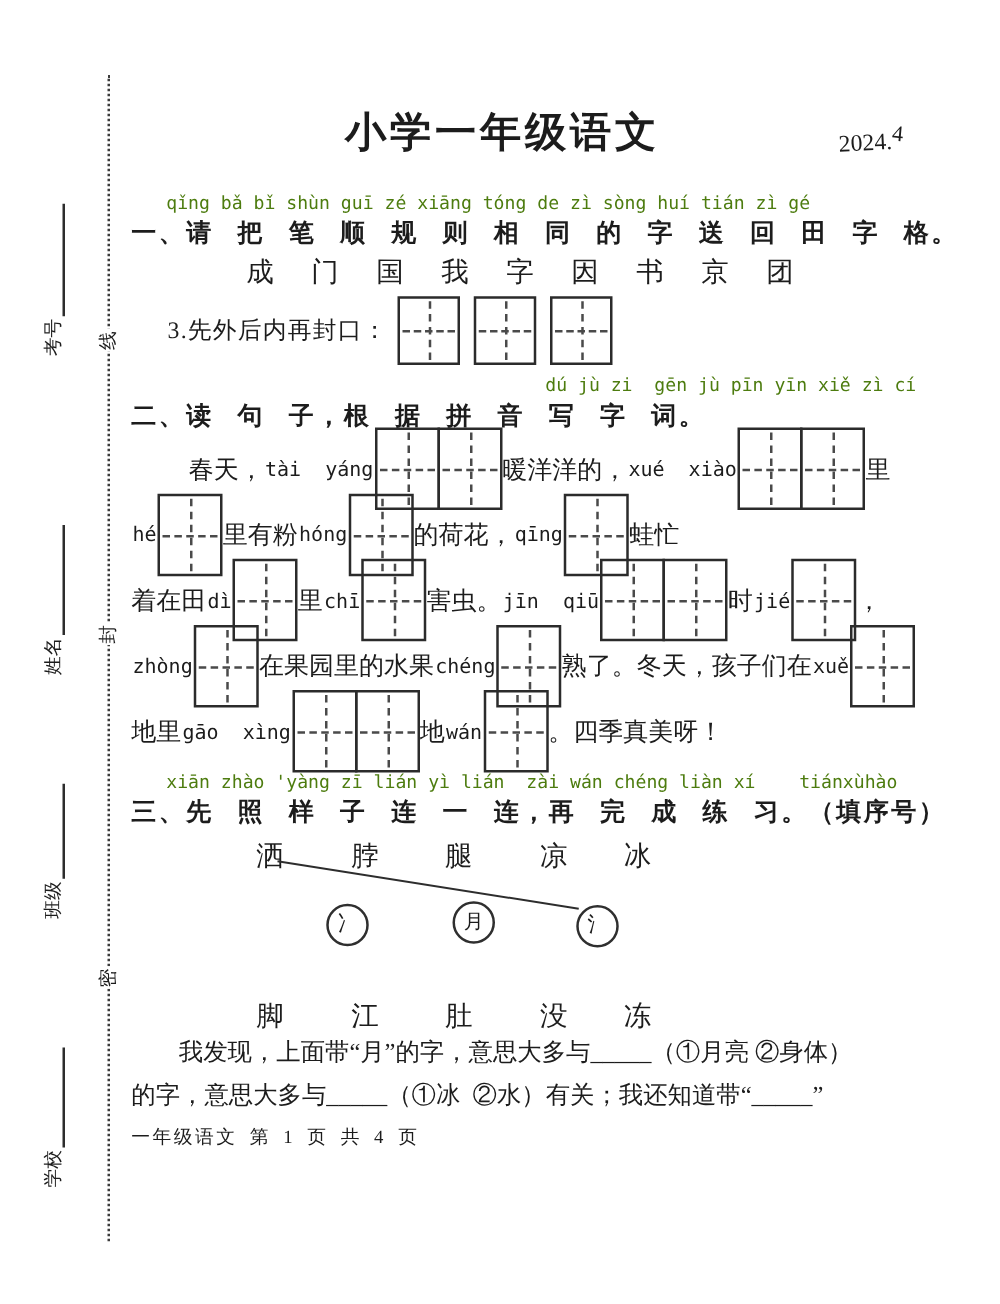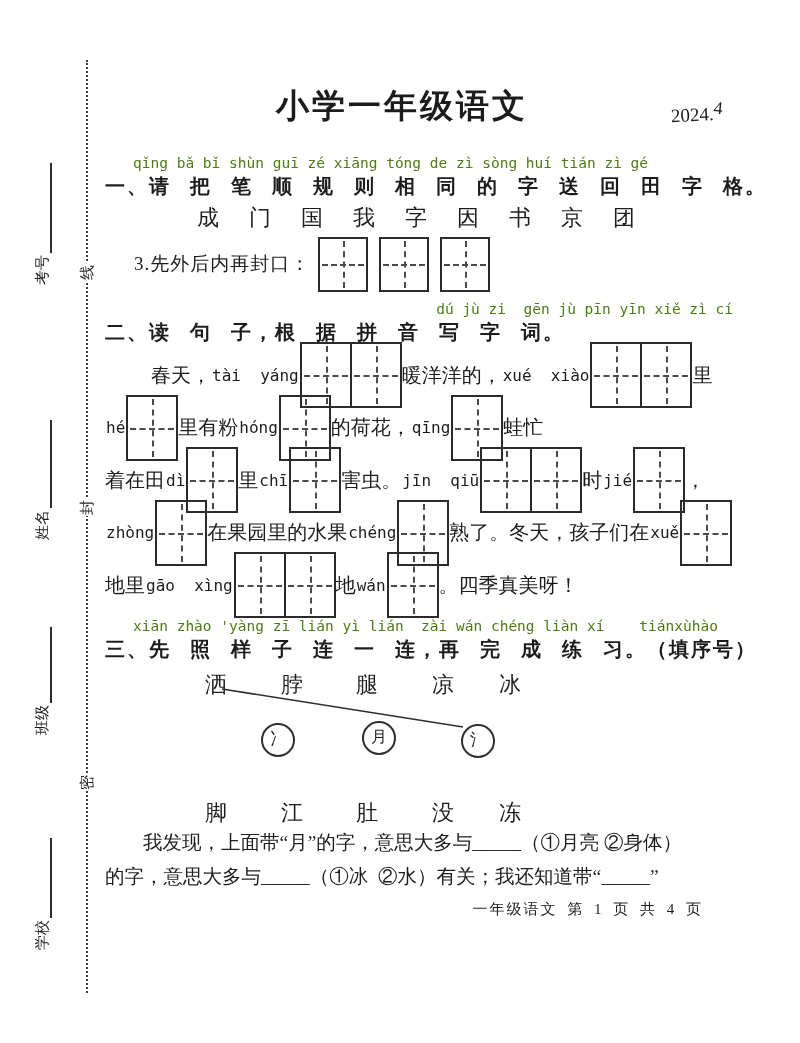--- a/index.html
+++ b/index.html
@@ -91,21 +91,21 @@
   .dg-word{position:absolute; font-size:22px; letter-spacing:0;}
   .dg-circle{
     position:absolute; width:34px; height:34px; border:2px solid #2f2f2f; border-radius:50%;
     display:flex; align-items:center; justify-content:center; font-size:16px;
     box-sizing:border-box;
   }
   .dg-svg{position:absolute; left:0; top:0; width:100%; height:100%; pointer-events:none;}
   .para-line{font-size:19.5px; line-height:34px; white-space:pre;}
   .para-line.first{text-indent:38px;}
   .footer{
-    margin-top:6px; text-align:right; padding-right:30px;
+    margin-top:6px; text-align:left; padding-right:30px;
     font-size:15px; letter-spacing:2px; word-spacing:4px;
   }
 </style>
 </head>
 <body>
 
 <div class="page">
   <div class="seal-dotted"></div>
   <div id="sealChars">
       <span class="seal-char" style="top: 272px;">线</span>

